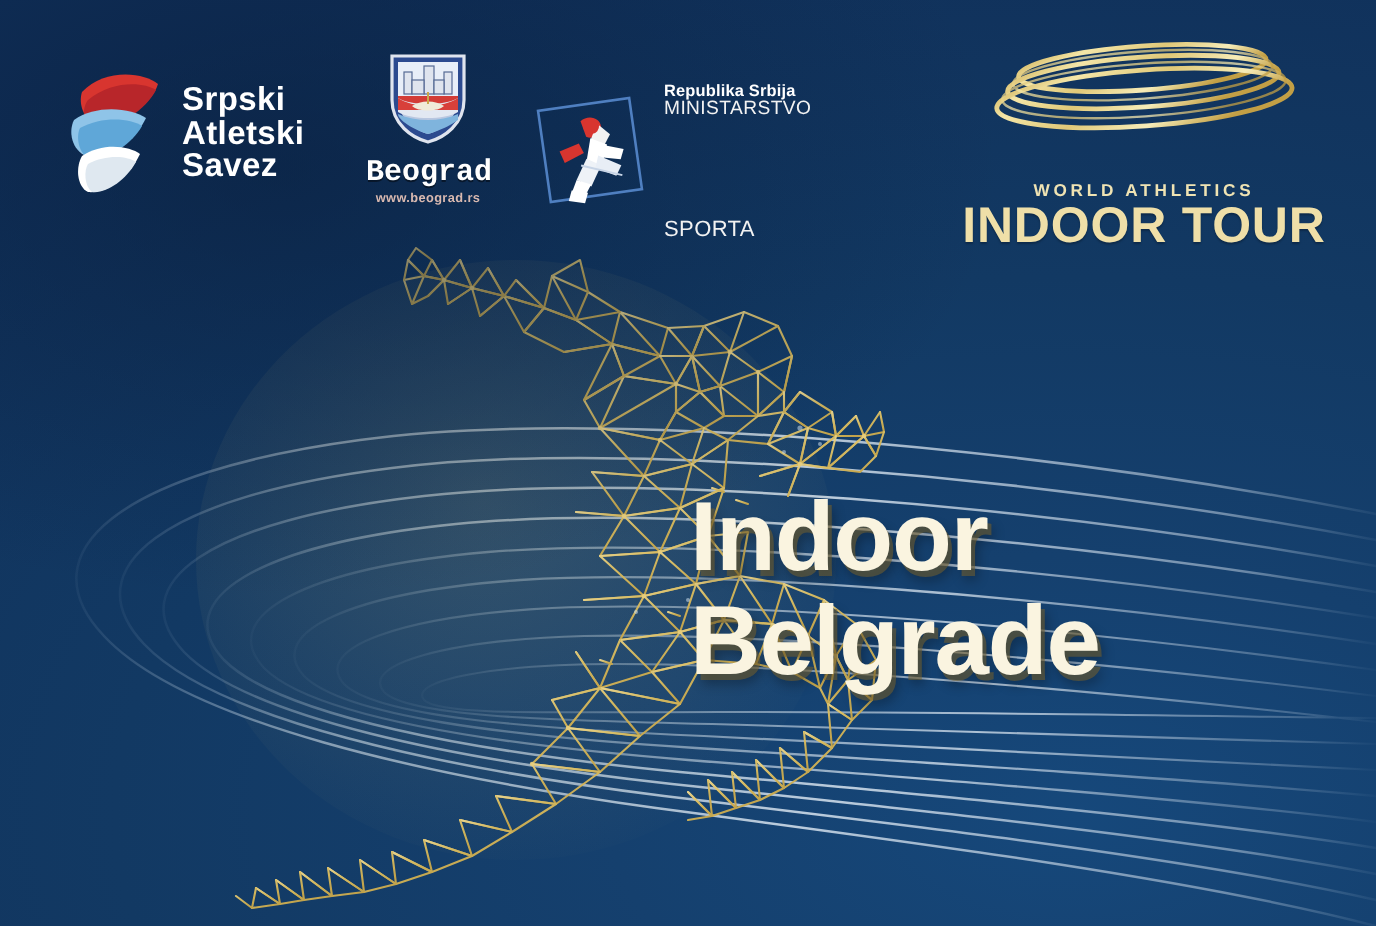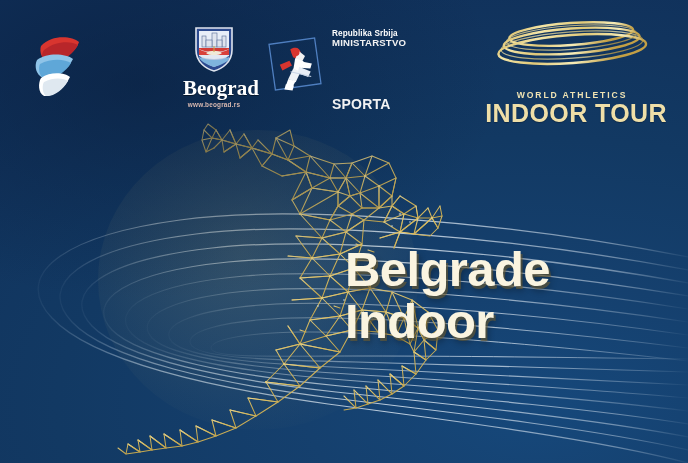--- a/index.html
+++ b/index.html
@@ -28,38 +28,38 @@
 
   
   .sas{left:32px;top:26px;display:flex;align-items:center;gap:7px;}
   .sas-mark{width:52px;height:82px;position:relative;}
   .sas-txt{display:flex;flex-direction:column;line-height:1.03;}
   .sas-line{color:#ffffff;font-weight:700;font-size:16.5px;letter-spacing:.2px;white-space:nowrap;}
 
   
   .bg{left:183px;top:24px;width:62px;text-align:center;}
   .bg-shield{width:44px;height:48px;margin:0 auto;}
-  .bg-name{color:#fff;font-family:Liberation Serif, serif;font-weight:700;font-size:21px;line-height:1;margin-top:2px;
+  .bg-name{color:#fff;font-family:Liberation Mono, monospace;font-weight:700;font-size:15px;line-height:1;margin-top:2px;
            text-shadow:0 1px 0 rgba(0,0,0,.45);}
   .bg-url{color:#d9b9b0;font-size:6.4px;font-weight:700;letter-spacing:.2px;margin-top:2px;}
 
   
-  .min{left:266px;top:20px;display:flex;align-items:center;gap:4px;}
+  .min{left:266px;top:32px;display:flex;align-items:center;gap:4px;}
   .min-mark{width:62px;height:62px;position:relative;}
   .min-txt{display:flex;flex-direction:column;line-height:1.12;padding-top:9px;}
   .min-t1{color:#ffffff;font-size:8.2px;font-weight:700;letter-spacing:.1px;white-space:nowrap;}
-  .min-t2{color:#f2f2f2;font-size:9.6px;font-weight:700;letter-spacing:.2px;white-space:nowrap;}
-  .min-t3{color:#f2f2f2;font-size:14px;font-weight:700;letter-spacing:.2px;white-space:nowrap;margin-top:48px;}
+  .min-t2{color:#f2f2f2;font-size:9.6px;font-weight:400;letter-spacing:.2px;white-space:nowrap;}
+  .min-t3{color:#f2f2f2;font-size:11px;font-weight:400;letter-spacing:.2px;white-space:nowrap;margin-top:48px;}
 
   
   .wa{left:477px;top:20px;width:190px;text-align:center;}
   .wa-rings{width:190px;height:52px;display:block;}
   .wa-sub{color:#efe3b3;font-size:8.6px;font-weight:700;letter-spacing:1.9px;margin-top:18px;}
   .wa-m1{color:#efdfa8;font-size:25px;font-weight:700;letter-spacing:.4px;line-height:1.02;margin-top:1px;
-         text-shadow:0 1px 1px rgba(0,0,0,.25);text-align:right;}
+         text-shadow:0 1px 1px rgba(0,0,0,.25);}
   .wa-m2{color:#efdfa8;font-size:25px;font-weight:700;letter-spacing:1px;line-height:1.02;
          text-shadow:0 1px 1px rgba(0,0,0,.25);}
 
   
   .title{
     position:absolute;left:345px;top:243px;z-index:7;
     color:#faf4e0;font-weight:700;font-size:49px;line-height:1.07;
     letter-spacing:-.6px;
     text-shadow:2px 3px 0 rgba(118,96,44,.55), 3px 5px 6px rgba(0,0,0,.30);
   }
@@ -344,20 +344,25 @@
       <div class="sas-mark">
         <svg width="52" height="82" viewBox="0 0 52 82" aria-hidden="true">
           <path d="M9 20 C 20 8, 40 10, 47 16 C 44 26, 30 36, 16 36 C 10 34, 7 26, 9 20 Z" fill="#d8352f"></path>
           <path d="M12 24 C 24 14, 40 15, 46 19 C 41 29, 26 39, 14 38 C 9 35, 9 28, 12 24 Z" fill="#b8262a"></path>
           <path d="M5 34 C 16 26, 34 28, 41 33 C 36 44, 22 53, 11 52 C 4 49, 2 40, 5 34 Z" fill="#8fc4e8"></path>
           <path d="M8 38 C 19 32, 33 33, 39 37 C 34 46, 22 54, 12 53 C 7 50, 6 42, 8 38 Z" fill="#5fa7d8"></path>
           <path d="M9 52 C 19 45, 33 47, 38 51 C 33 62, 21 71, 12 70 C 6 67, 6 57, 9 52 Z" fill="#ffffff"></path>
           <path d="M12 56 C 21 51, 32 52, 36 55 C 31 64, 21 71, 14 70 C 10 67, 10 59, 12 56 Z" fill="#dfe8f0"></path>
         </svg>
       </div>
+      <div class="sas-txt">
+        <span class="sas-line">Srpski</span>
+        <span class="sas-line">Atletski</span>
+        <span class="sas-line">Savez</span>
+      </div>
     </div>
 
     <div class="logo bg">
       <svg class="bg-shield" viewBox="0 0 44 48" aria-hidden="true">
         <path d="M4 4 H40 V26 C40 38, 30 45, 22 47 C14 45, 4 38, 4 26 Z" fill="#2c4a8f" stroke="#dfe4ee" stroke-width="1.6"></path>
         <path d="M7 7 H37 V25 C37 35, 29 41, 22 43 C15 41, 7 35, 7 25 Z" fill="#b9c7e0"></path>
         <path d="M7 7 H37 V24 H7 Z" fill="#e8eef8"></path>
         <g fill="#dfe4ee" stroke="#556a94" stroke-width=".6">
           <rect x="10" y="12" width="4" height="11"></rect>
           <rect x="20" y="9" width="5" height="14"></rect>
@@ -422,17 +427,17 @@
           <ellipse cx="95" cy="17.5" rx="65" ry="11.8"></ellipse>
           <ellipse cx="95" cy="25" rx="71" ry="13.2"></ellipse>
         </g>
       </svg>
       <div class="wa-sub">WORLD ATHLETICS</div>
       <div class="wa-m1">INDOOR TOUR</div>
     </div>
   </div>
 
   <div class="title">
+    <div>Indoor</div>
     <div>Belgrade</div>
-    <div>Indoor</div>
   </div>
 
 </div>
 
 </body></html>

